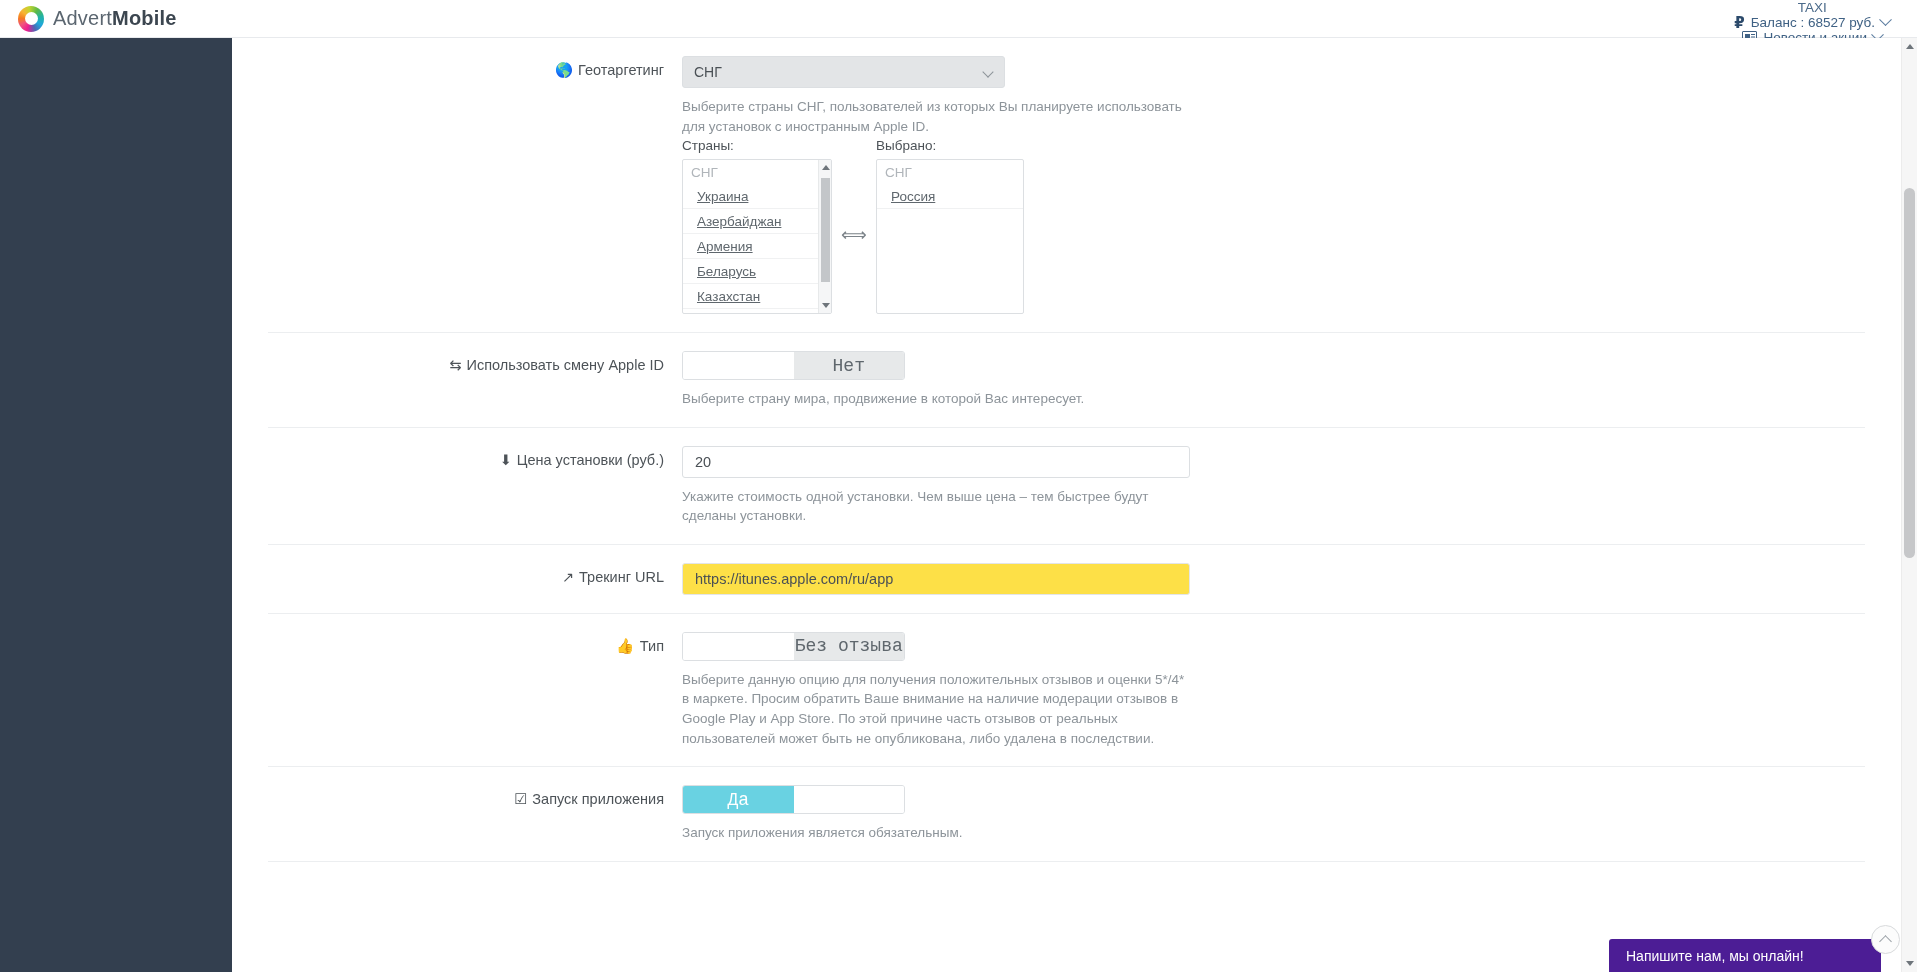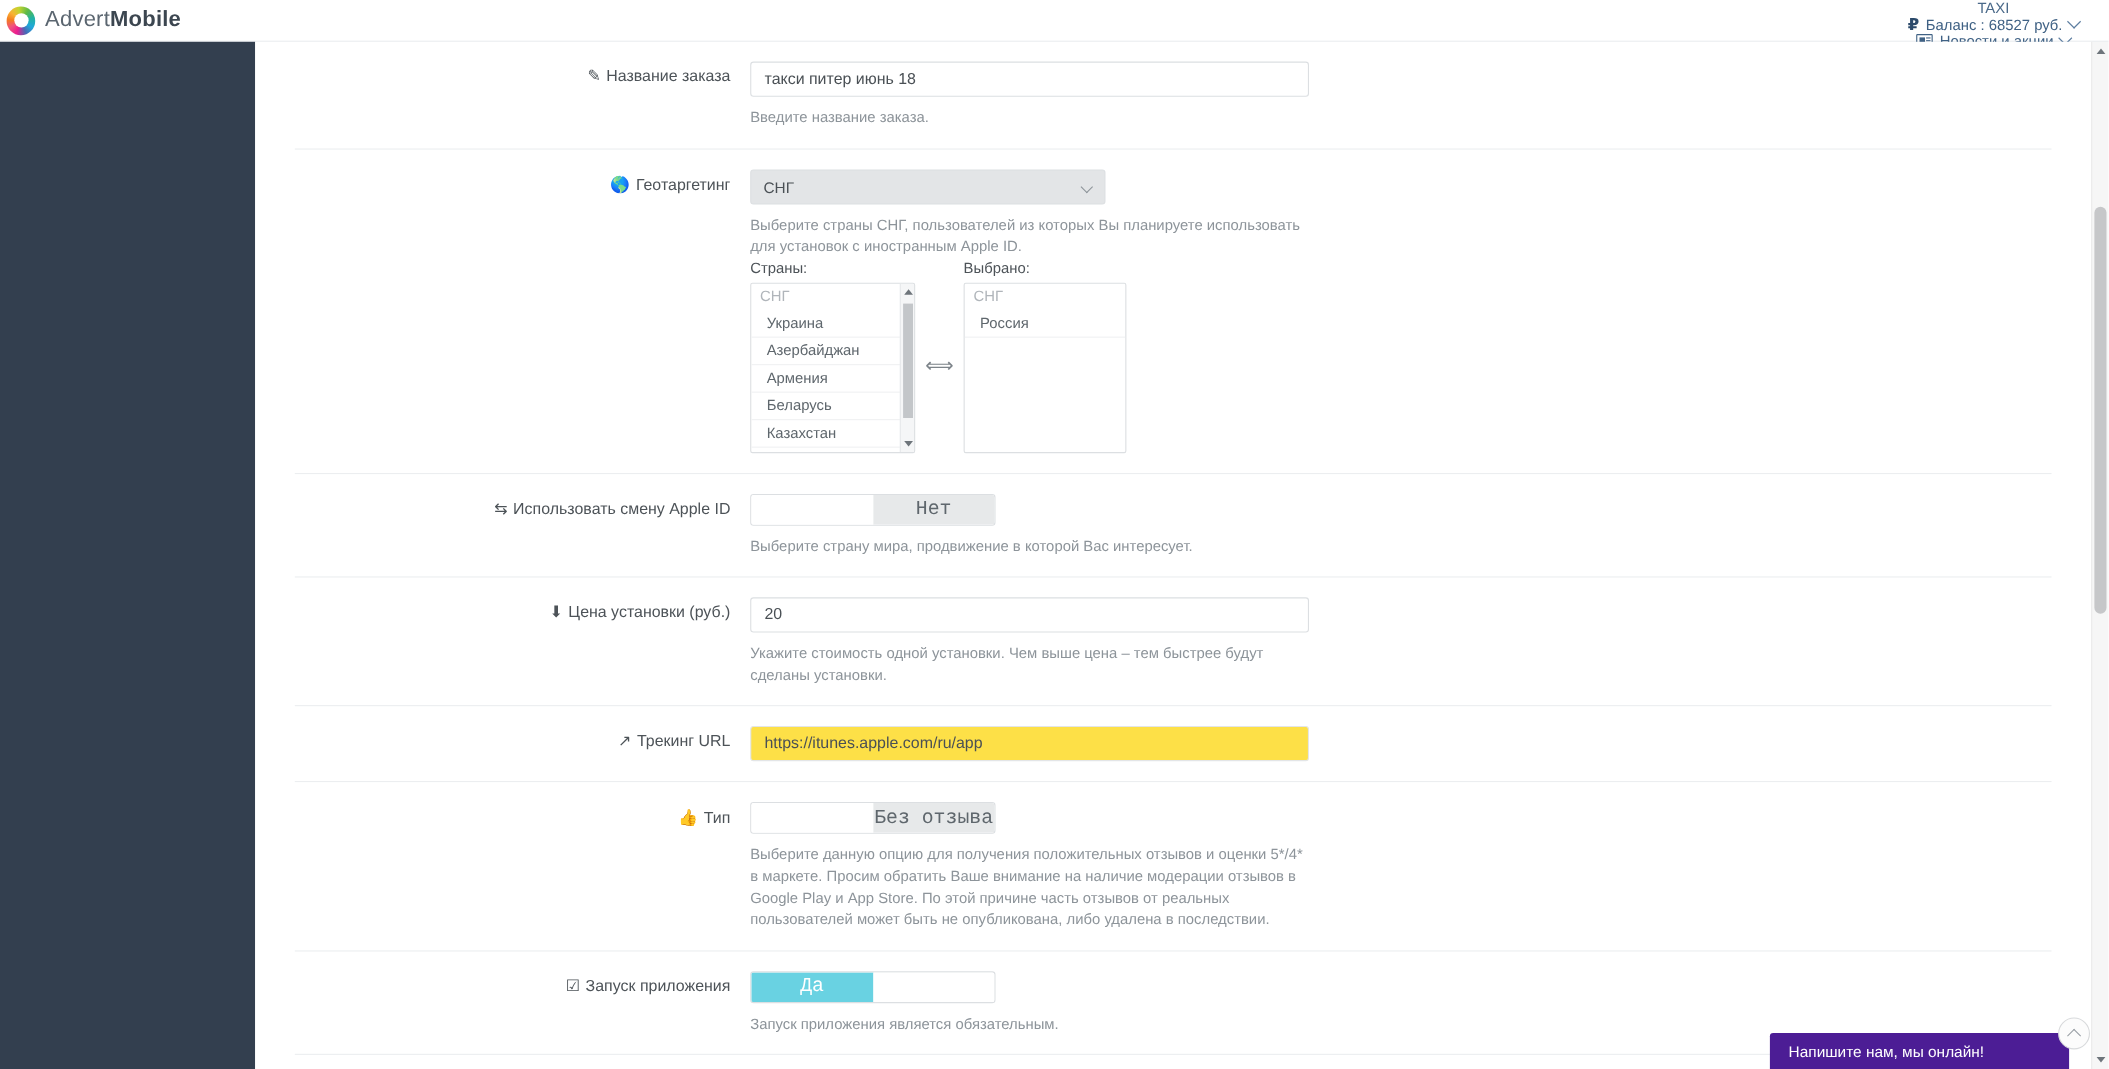--- a/index.html
+++ b/index.html
@@ -11,21 +11,21 @@
     font-family: "Liberation Sans", "DejaVu Sans", sans-serif;
   }
   .app { position: relative; width: 1917px; height: 972px; background:#fff; }
 
   
   .topbar {
     position: absolute; top:0; left:0; width:1917px; height:38px;
     background:#ffffff; border-bottom:1px solid #e8eaed;
     display:flex; align-items:center;
   }
-  .brand { display:flex; align-items:center; gap:9px; padding-left:6px; width:232px; }
+  .brand { display:flex; align-items:center; gap:9px; padding-left:18px; width:232px; }
   .logo-ring {
     width:26px; height:26px; border-radius:50%;
     background:
       conic-gradient(from 200deg,
         #ec1c8e 0deg, #f0527f 38deg, #f47b20 75deg,
         #f9b233 110deg, #c3d430 150deg, #5cb947 195deg,
         #23b3a1 235deg, #1fa8db 280deg, #4b68b5 318deg, #ec1c8e 360deg);
     position:relative; flex:none;
   }
   .logo-ring::after {
@@ -150,21 +150,21 @@
     height:155px; overflow:hidden; position:relative;
   }
   .listbox.left { width:150px; }
   .listbox.right { width:148px; }
   .listbox ul { list-style:none; margin:0; padding:0; }
   .listbox li {
     font-size:13.5px; color:#5f676d; padding:4.5px 0 4.5px 10px;
     border-bottom:1px solid #f0f1f2; white-space:nowrap; overflow:hidden;
   }
   .listbox li.group { color:#b0b5ba; border-bottom:none; padding-left:8px; }
-  .listbox li.sub { padding-left:14px; }
+  .listbox li.sub { padding-left:14px;text-decoration:underline; }
   .lb-scroll {
     position:absolute; right:0; top:0; width:13px; height:100%;
     background:#f5f6f7; border-left:1px solid #e7e9ea;
   }
   .lb-scroll .thumb {
     position:absolute; left:2px; top:18px; width:9px; height:104px; background:#c3c6c9;
   }
   .lb-scroll .ar {
     position:absolute; left:3px; width:0; height:0;
     border-left:4px solid transparent; border-right:4px solid transparent;
@@ -261,29 +261,20 @@
         </span>
       </div>
     </div>
   </div>
 
   <div class="sidebar"></div>
 
   <div class="main">
     <div class="form">
 
-      <div class="row">
-        <div class="label-col">
-          <span class="lbl-icon">✎</span><span>Название заказа</span>
-        </div>
-        <div class="field-col">
-          <input class="input" type="text" value="такси питер июнь 18" style="">
-          <div class="hint">Введите название заказа.</div>
-        </div>
-      </div>
 
       <div class="row">
         <div class="label-col">
           <span class="lbl-icon">🌎</span><span>Геотаргетинг</span>
         </div>
         <div class="field-col">
           <div class="select-box">
             <span>СНГ</span>
             <span class="sel-caret"></span>
           </div>

